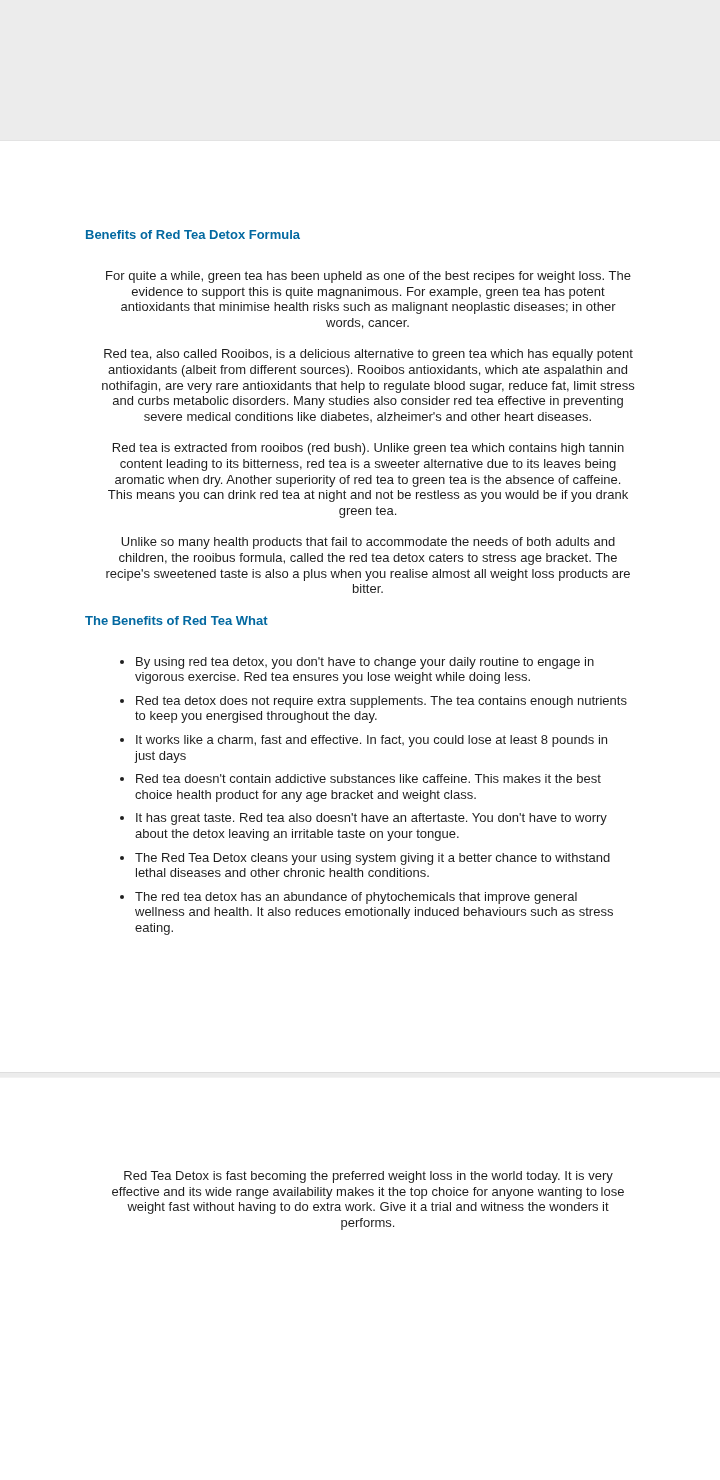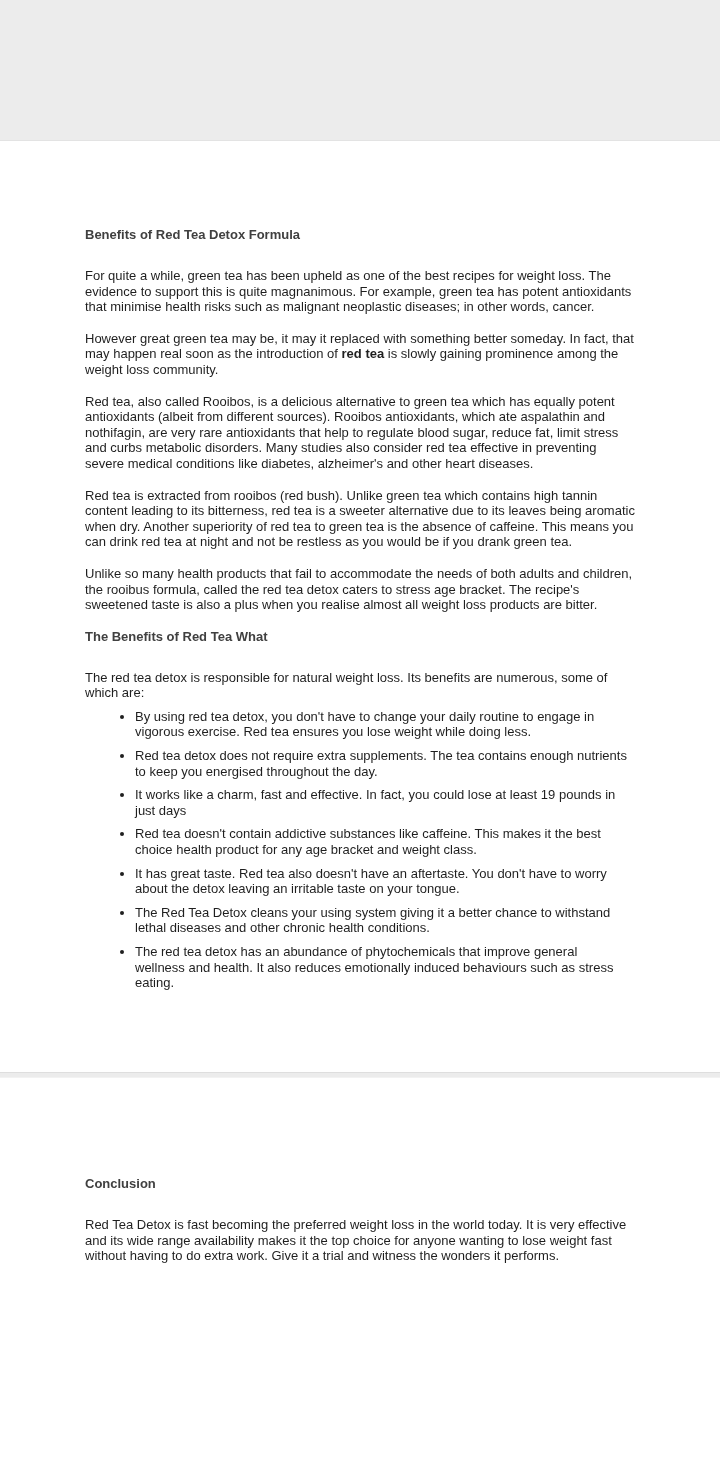--- a/index.html
+++ b/index.html
@@ -37,25 +37,26 @@
   }
   .page-2 {
     height: 400px;
     padding: 90px 85px 0 85px;
     overflow: hidden;
   }
   h2.section-heading {
     font-size: 13px;
     line-height: 16px;
     font-weight: bold;
-    color: #404040;
+    color: #0369a1;
     margin: 8px 0 25px 0;
   }
   p.paragraph {
-    margin: 0 0 16px 0;
+    margin: 0 0 16px 16px;
+    text-align: center;
   }
   p.paragraph.tight {
     margin-bottom: 2px;
   }
   ul.bullet-list {
     margin: 0 0 16px 0;
     padding-left: 42px;
   }
   ul.bullet-list li.list-item {
     margin: 8px;
@@ -66,39 +67,36 @@
 </head>
 <body>
 
 <div>
   <div class="canvas-top"></div>
 
   <div class="page page-1">
     <div class="content">
         <h2 class="section-heading">Benefits of Red Tea Detox Formula</h2>
         <p class="paragraph"><span>For quite a while, green tea has been upheld as one of the best recipes for weight loss. The evidence to support this is quite magnanimous. For example, green tea has potent antioxidants that minimise health risks such as malignant neoplastic diseases; in other words, cancer.</span></p>
-        <p class="paragraph"><span>However great green tea may be, it may it replaced with something better someday. In fact, that may happen real soon as the introduction of </span><b>red tea</b><span> is slowly gaining prominence among the weight loss community.</span></p>
         <p class="paragraph"><span>Red tea, also called Rooibos, is a delicious alternative to green tea which has equally potent antioxidants (albeit from different sources). Rooibos antioxidants, which ate aspalathin and nothifagin, are very rare antioxidants that help to regulate blood sugar, reduce fat, limit stress and curbs metabolic disorders. Many studies also consider red tea effective in preventing severe medical conditions like diabetes, alzheimer's and other heart diseases.</span></p>
         <p class="paragraph"><span>Red tea is extracted from rooibos (red bush). Unlike green tea which contains high tannin content leading to its bitterness, red tea is a sweeter alternative due to its leaves being aromatic when dry. Another superiority of red tea to green tea is the absence of caffeine. This means you can drink red tea at night and not be restless as you would be if you drank green tea.</span></p>
         <p class="paragraph"><span>Unlike so many health products that fail to accommodate the needs of both adults and children, the rooibus formula, called the red tea detox caters to stress age bracket. The recipe's sweetened taste is also a plus when you realise almost all weight loss products are bitter.</span></p>
         <h2 class="section-heading">The Benefits of Red Tea What</h2>
-        <p class="paragraph tight"><span>The red tea detox is responsible for natural weight loss. Its benefits are numerous, some of which are:</span></p>
         <ul class="bullet-list">
           <li class="list-item">By using red tea detox, you don't have to change your daily routine to engage in vigorous exercise. Red tea ensures you lose weight while doing less.</li>
           <li class="list-item">Red tea detox does not require extra supplements. The tea contains enough nutrients to keep you energised throughout the day.</li>
-          <li class="list-item">It works like a charm, fast and effective. In fact, you could lose at least 19 pounds in just days</li>
+          <li class="list-item">It works like a charm, fast and effective. In fact, you could lose at least 8 pounds in just days</li>
           <li class="list-item">Red tea doesn't contain addictive substances like caffeine. This makes it the best choice health product for any age bracket and weight class.</li>
           <li class="list-item">It has great taste. Red tea also doesn't have an aftertaste. You don't have to worry about the detox leaving an irritable taste on your tongue.</li>
           <li class="list-item">The Red Tea Detox cleans your using system giving it a better chance to withstand lethal diseases and other chronic health conditions.</li>
           <li class="list-item">The red tea detox has an abundance of phytochemicals that improve general wellness and health. It also reduces emotionally induced behaviours such as stress eating.</li>
         </ul>
       </div>
   </div>
 
   <div class="page-break"></div>
 
   <div class="page page-2">
     <div class="content">
-        <h2 class="section-heading">Conclusion</h2>
         <p class="paragraph"><span>Red Tea Detox is fast becoming the preferred weight loss in the world today. It is very effective and its wide range availability makes it the top choice for anyone wanting to lose weight fast without having to do extra work. Give it a trial and witness the wonders it performs.</span></p>
       </div>
   </div>
 </div>
 
 </body></html>

